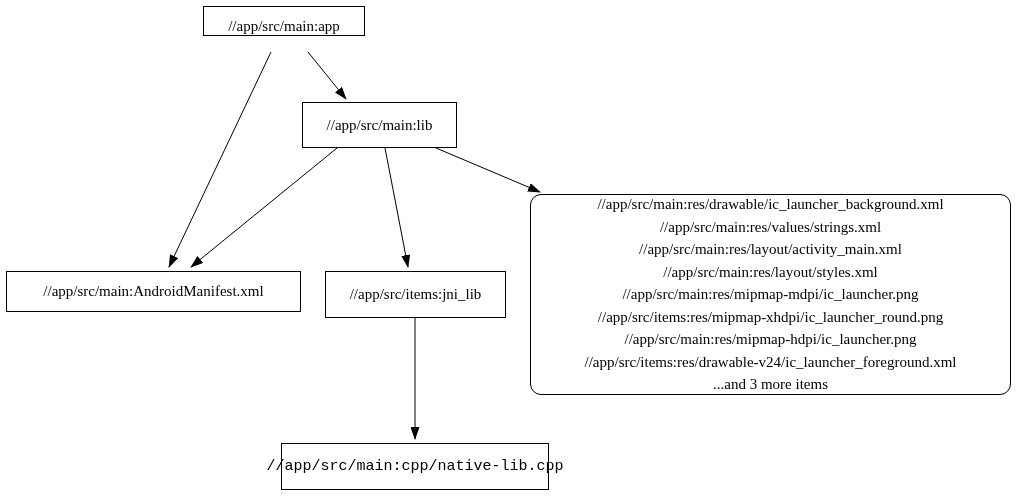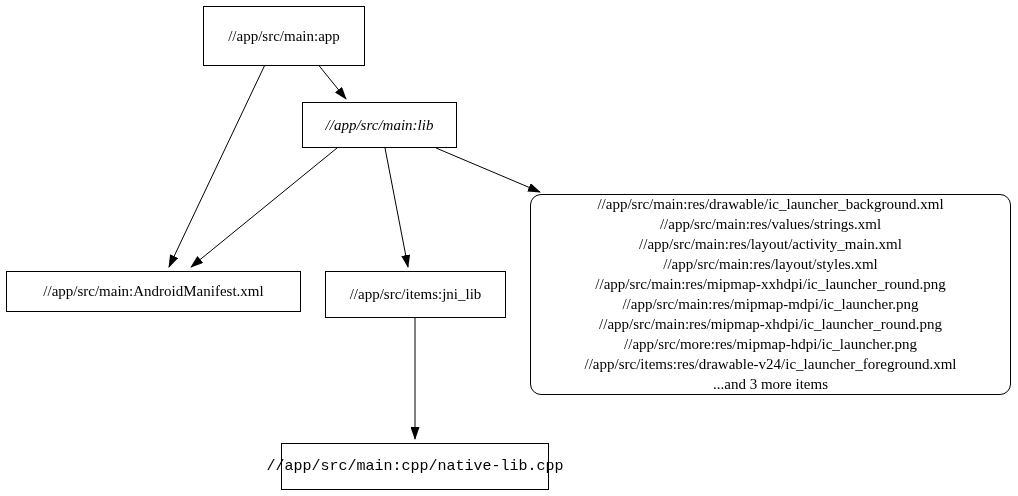--- a/index.html
+++ b/index.html
@@ -31,22 +31,22 @@
   }
   .node.multiline {
     flex-direction: column;
     justify-content: space-between;
     text-align: center;
     line-height: 18.7px;
     white-space: normal;
     border-radius: 11px;
   }
   
-  .n-app      { left: 203px; top: 6px;   width: 162px; height: 60px; }
-  .n-lib      { left: 302px; top: 102px; width: 155px; height: 46px; font-style: italic; }
+  .n-app      { left: 203px; top: 6px;   width: 162px; height: 30px; align-items: flex-end; }
+  .n-lib      { left: 302px; top: 102px; width: 155px; height: 46px; }
   .n-manifest { left: 6px;   top: 271px; width: 295px; height: 41px; }
   .n-jni      { left: 325px; top: 271px; width: 181px; height: 47px; }
   .n-res      { left: 530px; top: 194px; width: 481px; height: 201px; }
   .n-native   { left: 281px; top: 443px; width: 268px; height: 47px; font-family: Liberation Mono, monospace; }
 </style>
 </head>
 <body>
 
 <div class="graph">
 
@@ -78,24 +78,23 @@
 
   <div class="node n-jni">
     <span>//app/src/items:jni_lib</span>
   </div>
 
   <div class="node multiline n-res">
     <div>//app/src/main:res/drawable/ic_launcher_background.xml</div>
     <div>//app/src/main:res/values/strings.xml</div>
     <div>//app/src/main:res/layout/activity_main.xml</div>
     <div>//app/src/main:res/layout/styles.xml</div>
-    <div>//app/src/main:res/mipmap-xxhdpi/ic_launcher_round.png</div>
     <div>//app/src/main:res/mipmap-mdpi/ic_launcher.png</div>
-    <div>//app/src/main:res/mipmap-xhdpi/ic_launcher_round.png</div>
-    <div>//app/src/more:res/mipmap-hdpi/ic_launcher.png</div>
+    <div>//app/src/items:res/mipmap-xhdpi/ic_launcher_round.png</div>
+    <div>//app/src/main:res/mipmap-hdpi/ic_launcher.png</div>
     <div>//app/src/items:res/drawable-v24/ic_launcher_foreground.xml</div>
     <div>...and 3 more items</div>
   </div>
 
   <div class="node n-native">
     <span>//app/src/main:cpp/native-lib.cpp</span>
   </div>
 
 </div>
 

